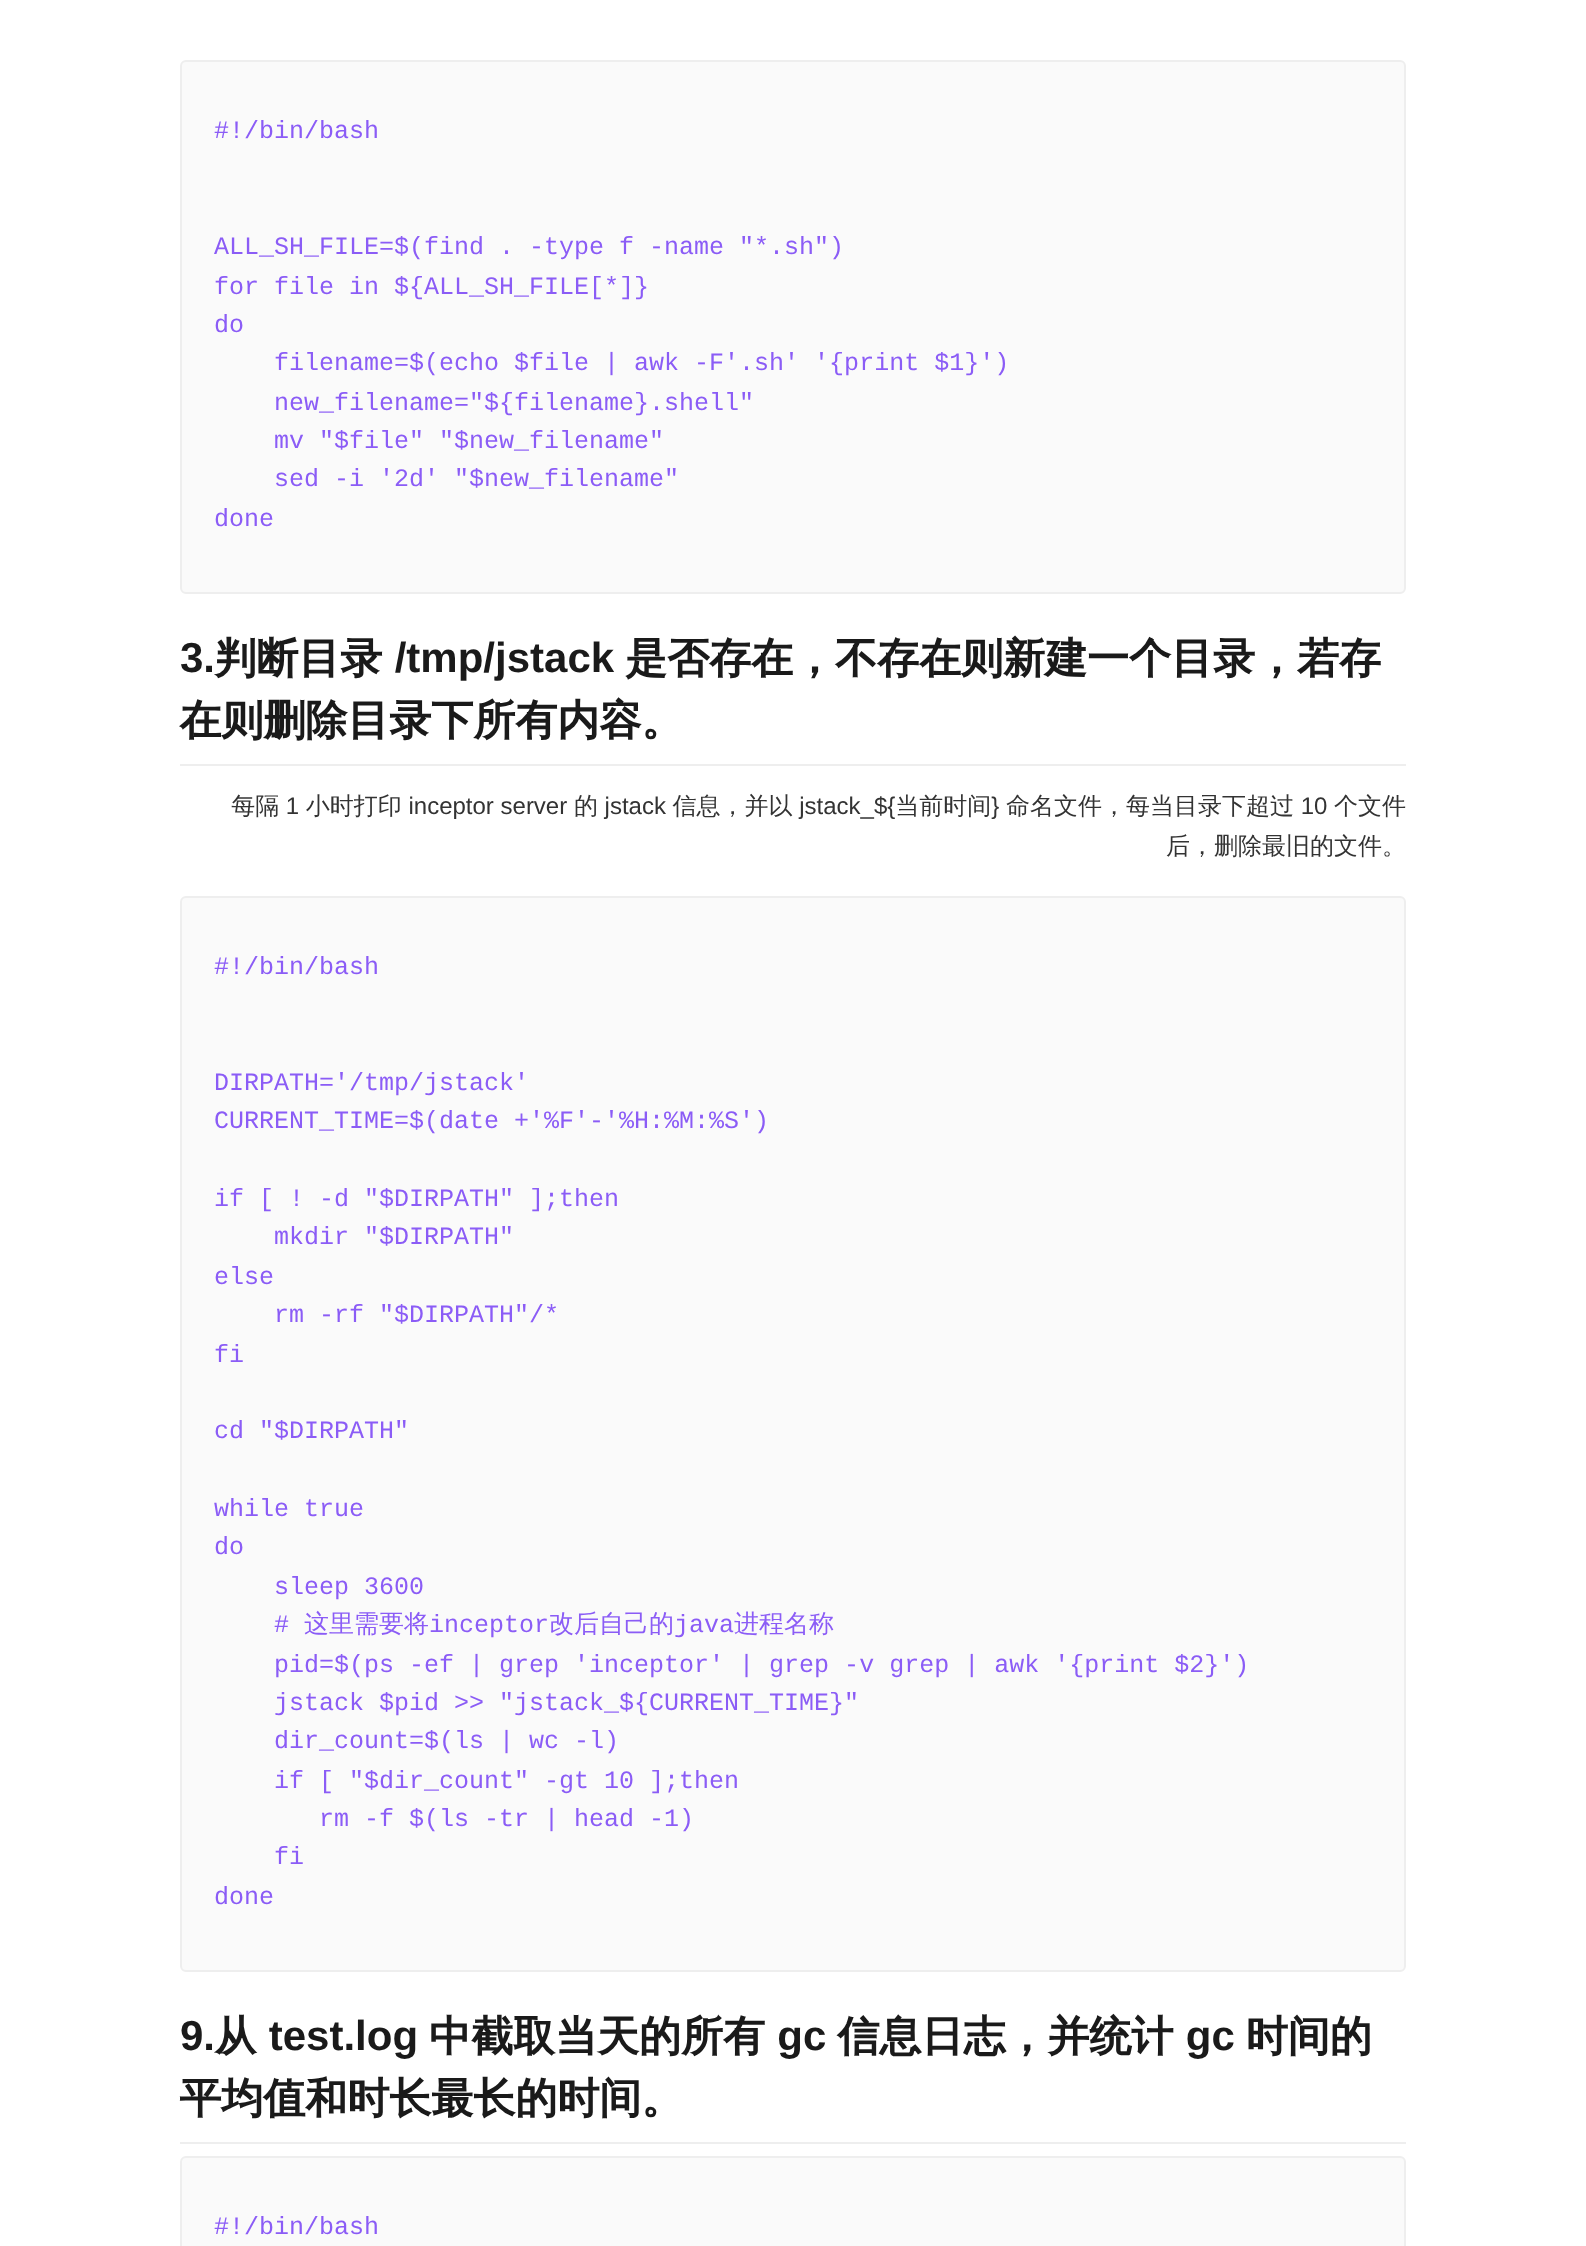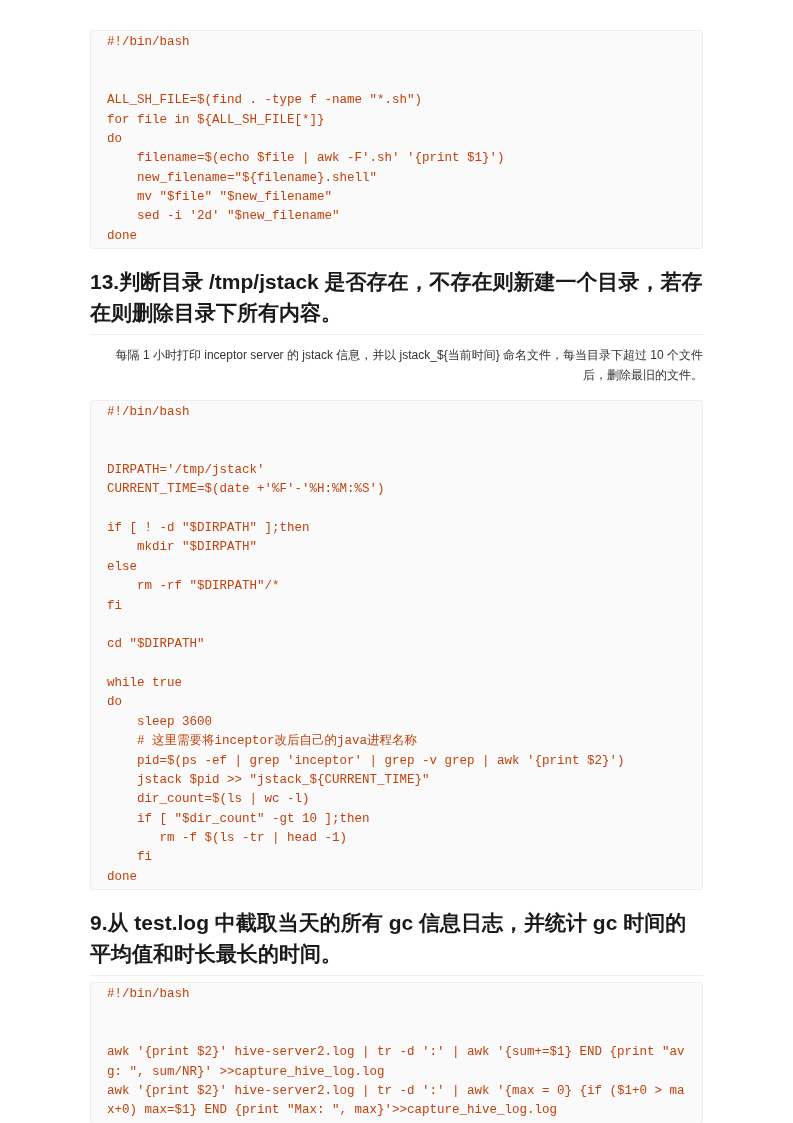--- a/index.html
+++ b/index.html
@@ -15,25 +15,25 @@
     width: 793px;
     min-height: 1123px;
     box-sizing: border-box;
     padding: 30px 90px 40px 90px;
     position: relative;
   }
   pre.code-block {
     background: #fafafa;
     border: 1px solid #eee;
     border-radius: 3px;
-    padding: 2px 16px;
+    padding: 26px 16px;
     font-family: "SFMono-Regular", Consolas, "Liberation Mono", Menlo, monospace;
     font-size: 12.5px;
     line-height: 1.55;
-    color: #c2410c;
+    color: #8b5cf6;
     white-space: pre-wrap;
     word-break: break-all;
     margin: 0 0 18px 0;
   }
   h2.section-heading {
     font-size: 21px;
     font-weight: 700;
     color: #1a1a1a;
     margin: 14px 0 6px 0;
     line-height: 1.45;
@@ -58,21 +58,21 @@
 
 ALL_SH_FILE=$(find . -type f -name "*.sh")
 for file in ${ALL_SH_FILE[*]}
 do
     filename=$(echo $file | awk -F'.sh' '{print $1}')
     new_filename="${filename}.shell"
     mv "$file" "$new_filename"
     sed -i '2d' "$new_filename"
 done</pre>
 
-  <h2 class="section-heading">13.判断目录 /tmp/jstack 是否存在，不存在则新建一个目录，若存在则删除目录下所有内容。</h2>
+  <h2 class="section-heading">3.判断目录 /tmp/jstack 是否存在，不存在则新建一个目录，若存在则删除目录下所有内容。</h2>
 
   <p class="section-desc">每隔 1 小时打印 inceptor server 的 jstack 信息，并以 jstack_${当前时间} 命名文件，每当目录下超过 10 个文件后，删除最旧的文件。</p>
 
   <pre class="code-block">#!/bin/bash
 
 
 DIRPATH='/tmp/jstack'
 CURRENT_TIME=$(date +'%F'-'%H:%M:%S')
 
 if [ ! -d "$DIRPATH" ];then

